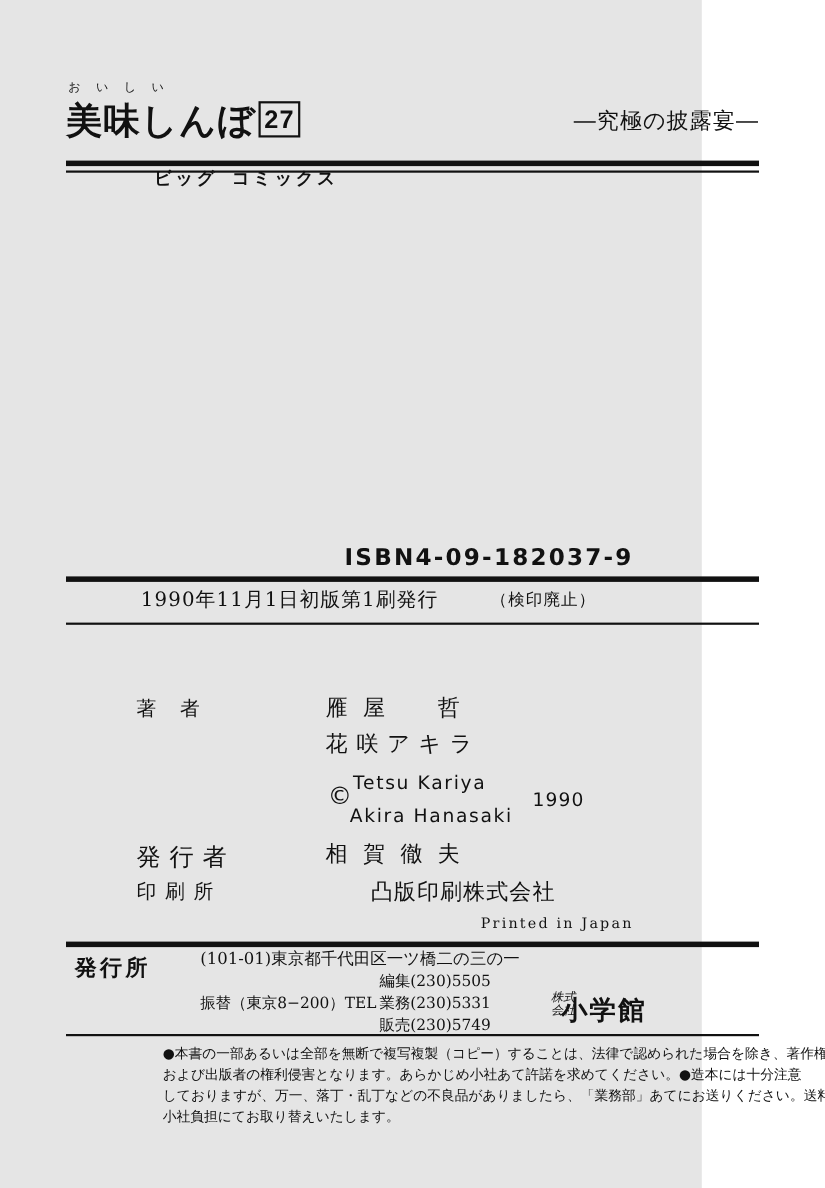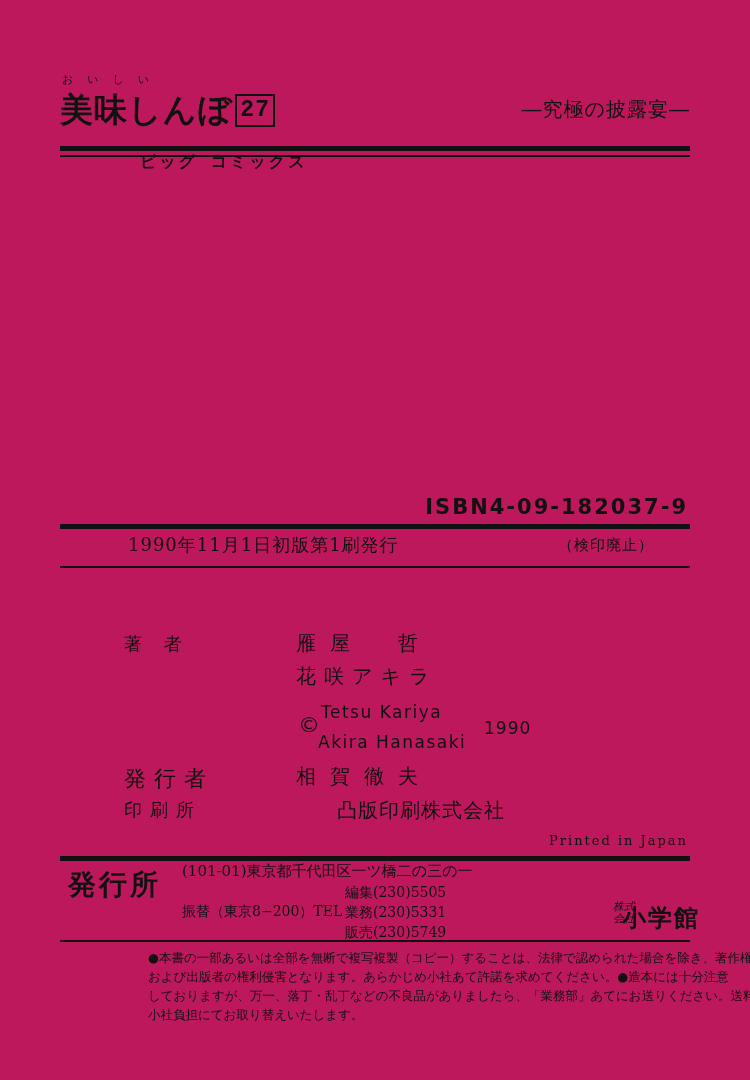--- a/index.html
+++ b/index.html
@@ -10,23 +10,23 @@
   body {
     width: 750px;
     height: 1080px;
     position: relative;
     font-family: "DejaVu Serif", serif;
     color: #111111;
     overflow: hidden;
   }
   .page {
     position: relative;
-    width: 750px;
+    width: 638px;
     height: 1080px;
-    background: #be185d;
+    background: #e5e5e5;
   }
 
   
   .title-row {
     position: absolute;
     left: 60px;
     top: 88px;
     width: 630px;
     height: 52px;
   }
@@ -45,21 +45,21 @@
     left: 2px;
     top: -16px;
     font-family: "DejaVu Sans", sans-serif;
     font-weight: normal;
     font-size: 11px;
     letter-spacing: 14px;
   }
   .volume-box {
     display: inline-block;
     border: 2px solid #111;
-    font-family: Liberation Mono, monospace;
+    font-family: Liberation Sans, sans-serif;
     font-weight: bold;
     font-size: 23px;
     line-height: 26px;
     padding: 1px 3px 2px 3px;
     vertical-align: 5px;
     margin-left: 3px;
   }
   .subtitle {
     position: absolute;
     right: 0;
@@ -205,21 +205,21 @@
     letter-spacing: 2px;
   }
 
   
   .hakkosho {
     position: absolute;
     left: 68px;
     top: 866px;
     font-family: "DejaVu Sans", sans-serif;
     font-weight: bold;
-    font-size: 28px;
+    font-size: 20px;
     letter-spacing: 3px;
   }
   .address {
     position: absolute;
     left: 182px;
     top: 862px;
     font-size: 15px;
     letter-spacing: 0px;
   }
   .furikae {

